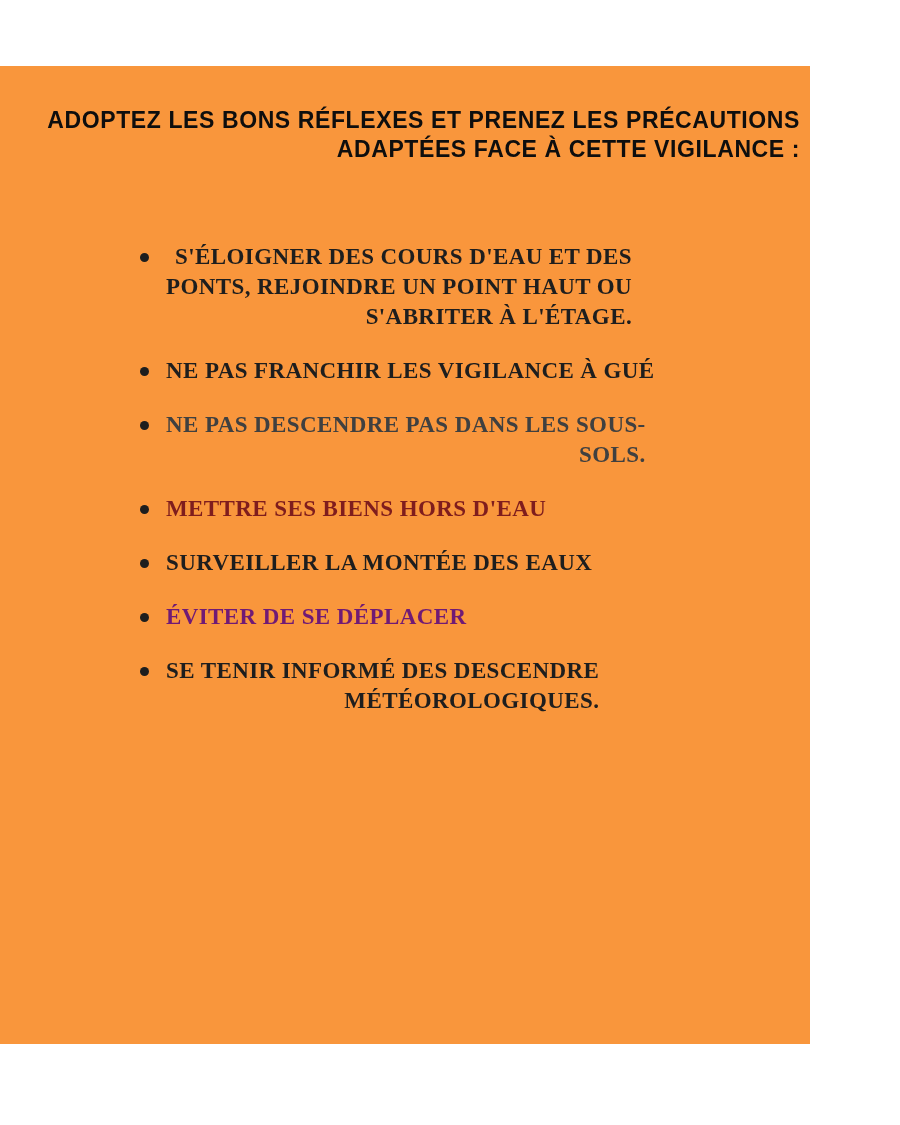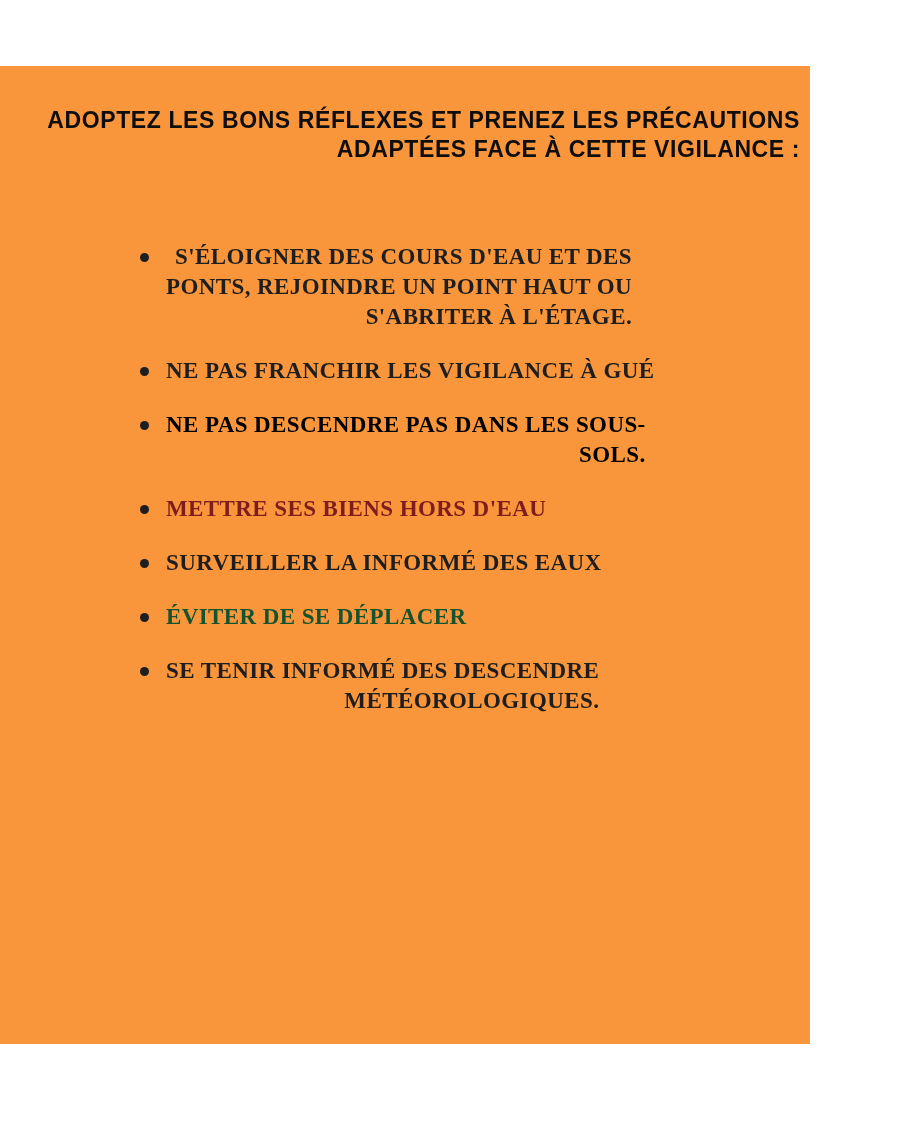--- a/index.html
+++ b/index.html
@@ -84,34 +84,34 @@
         <span class="txt" style="color: rgb(30, 30, 30);">S'ÉLOIGNER DES COURS D'EAU ET DES
 PONTS, REJOINDRE UN POINT HAUT OU
 S'ABRITER À L'ÉTAGE.</span>
       </li>
       <li>
         <span class="dot"></span>
         <span class="txt" style="color: rgb(30, 30, 30);">NE PAS FRANCHIR LES VIGILANCE À GUÉ</span>
       </li>
       <li>
         <span class="dot"></span>
-        <span class="txt" style="color: #000000;">NE PAS DESCENDRE PAS DANS LES SOUS-
+        <span class="txt" style="color: #404040;">NE PAS DESCENDRE PAS DANS LES SOUS-
 SOLS.</span>
       </li>
       <li>
         <span class="dot"></span>
         <span class="txt" style="color: #7f1d1d;">METTRE SES BIENS HORS D'EAU</span>
       </li>
       <li>
         <span class="dot"></span>
-        <span class="txt" style="color: rgb(30, 30, 30);">SURVEILLER LA INFORMÉ DES EAUX</span>
+        <span class="txt" style="color: rgb(30, 30, 30);">SURVEILLER LA MONTÉE DES EAUX</span>
       </li>
       <li>
         <span class="dot"></span>
-        <span class="txt" style="color: #14532d;">ÉVITER DE SE DÉPLACER</span>
+        <span class="txt" style="color: #701a75;">ÉVITER DE SE DÉPLACER</span>
       </li>
       <li>
         <span class="dot"></span>
         <span class="txt" style="color: rgb(30, 30, 30);">SE TENIR INFORMÉ DES DESCENDRE
 MÉTÉOROLOGIQUES.</span>
       </li>
     </ul>
   </div>
 </div>
 

